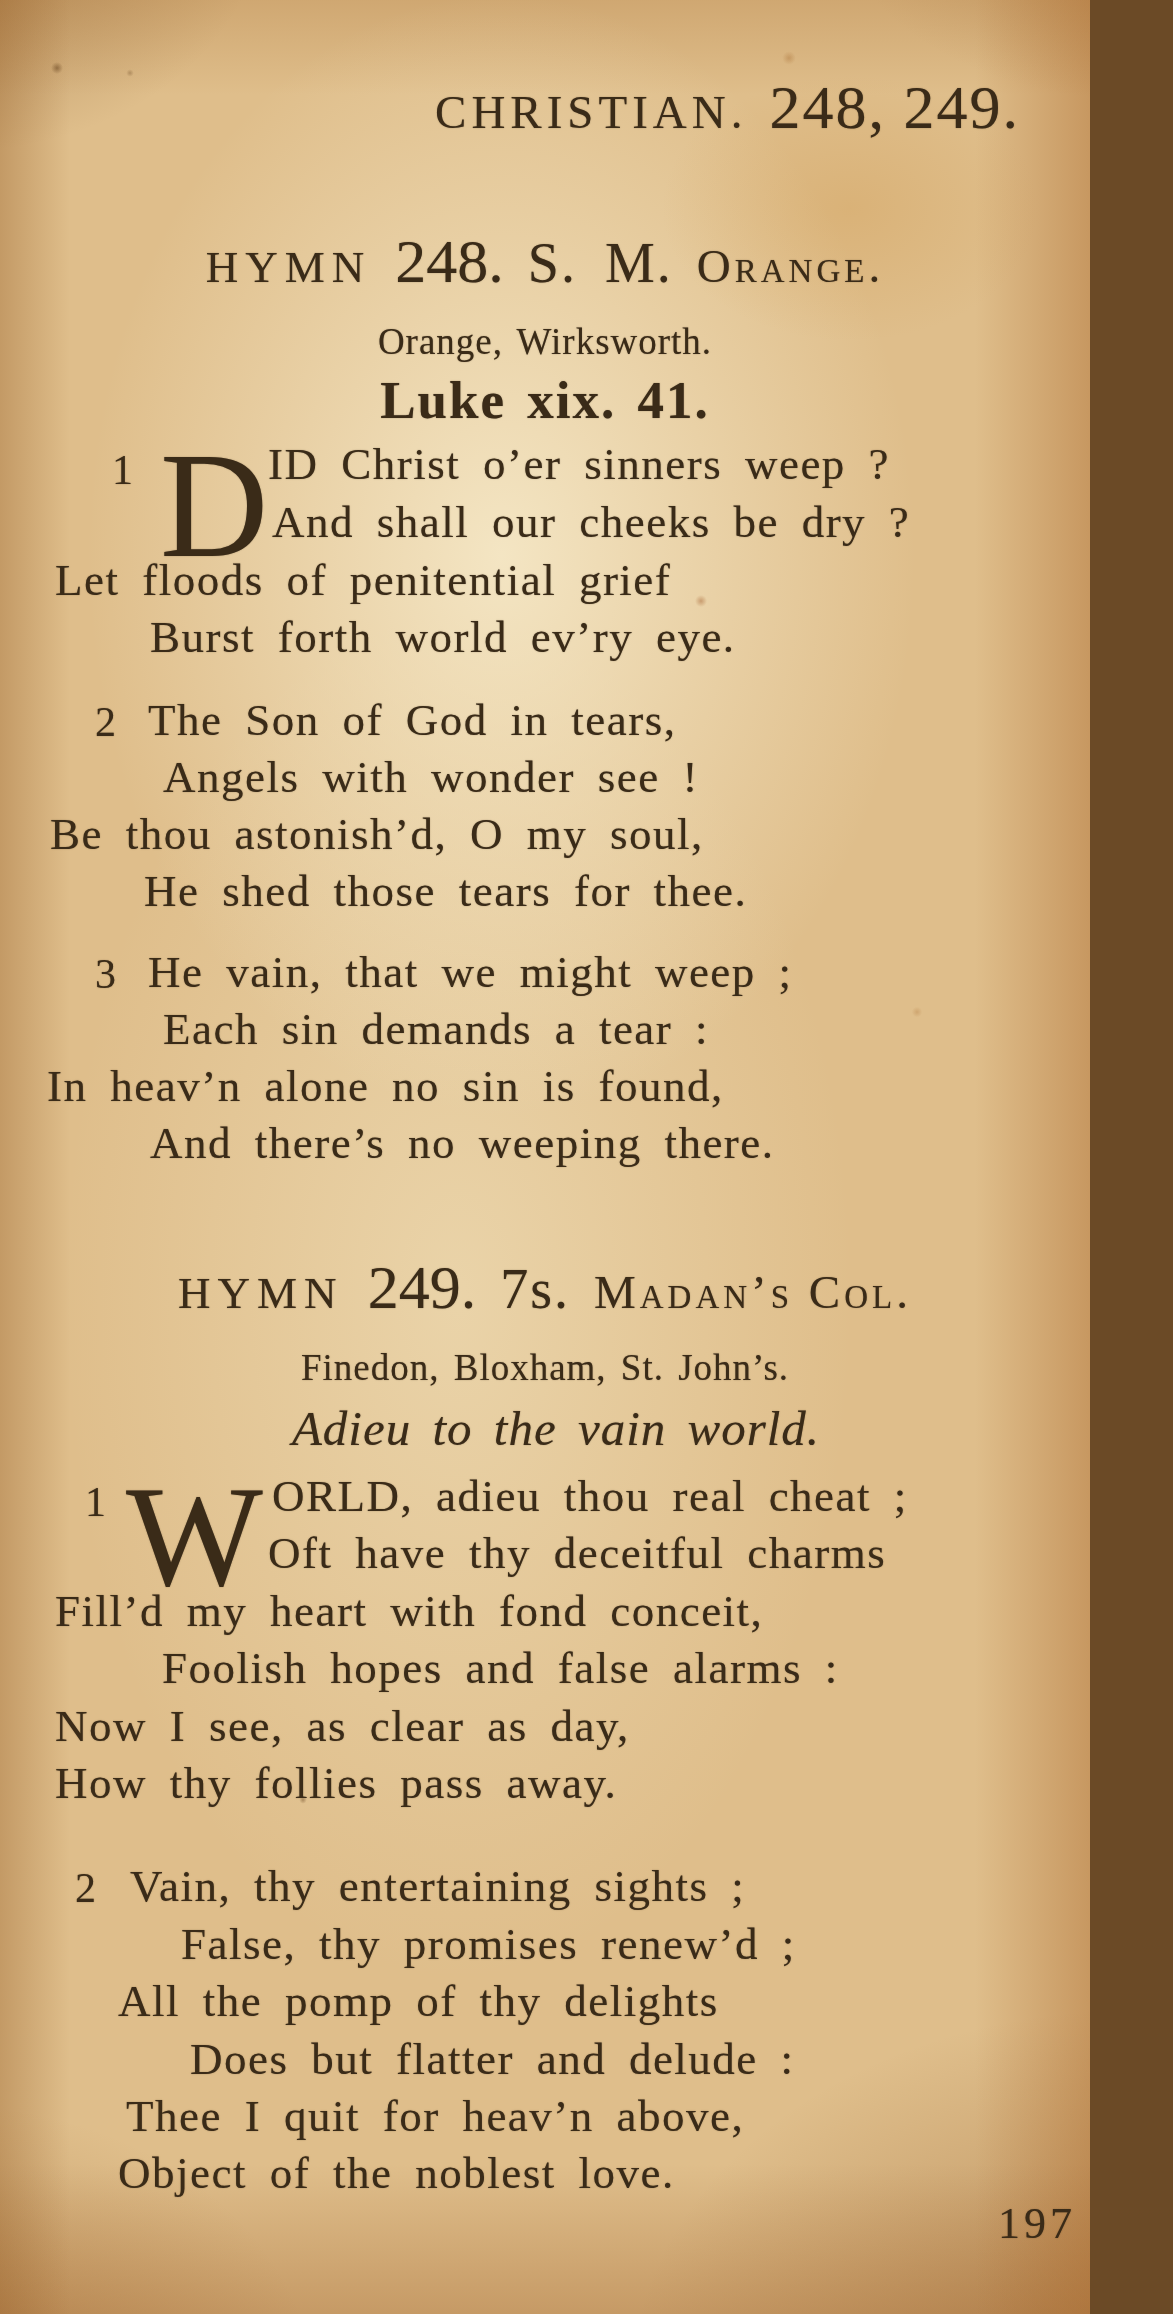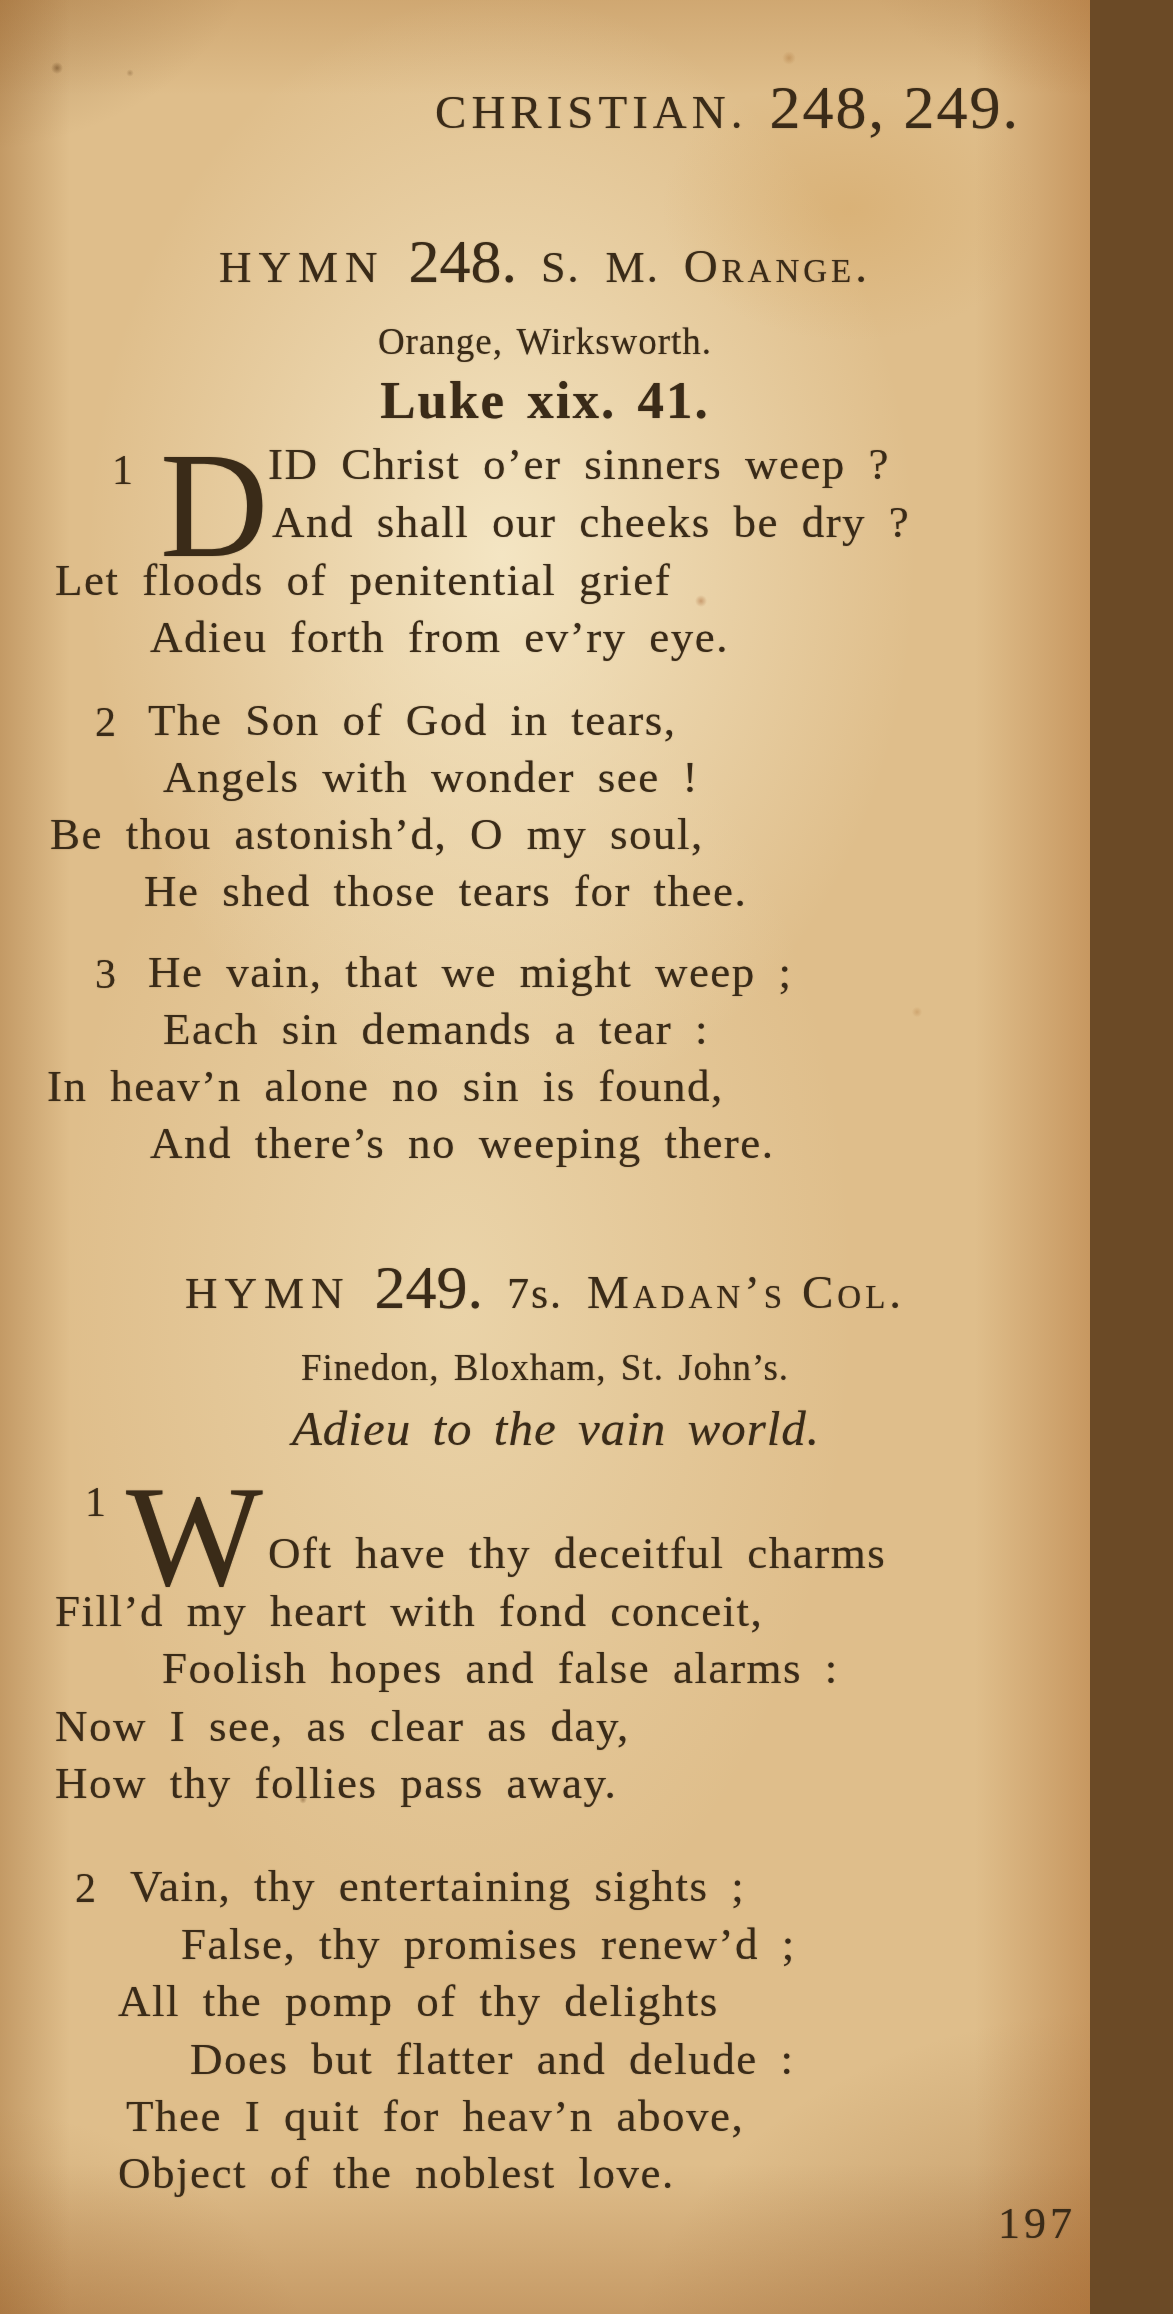--- a/index.html
+++ b/index.html
@@ -41,21 +41,21 @@
   .t{position:absolute;white-space:nowrap;text-shadow:0 0 1.2px rgba(56,40,22,.55);}
   .center{left:0;right:0;text-align:center;}
   
   .running-head{position:absolute;top:72px;right:70px;display:flex;align-items:baseline;gap:22px;}
   .rh-title{font-size:47px;letter-spacing:5px;}
   .rh-nums{font-size:62px;letter-spacing:2px;}
   
   .hymn-head{position:absolute;left:0;right:0;display:flex;justify-content:center;align-items:baseline;gap:24px;}
   .hh-label{font-size:45px;letter-spacing:7px;}
   .hh-number{font-size:62px;}
-  .hh-meter{font-size:44px;word-spacing:12px;letter-spacing:2px;}
+  .hh-meter{font-size:56px;word-spacing:12px;letter-spacing:2px;}
   .hh-attrib{font-size:47px;font-variant:small-caps;letter-spacing:4px;}
   .tunes-line{font-size:37px;letter-spacing:1px;word-spacing:4px;}
   .scripture-line{font-size:53px;font-weight:bold;letter-spacing:2px;word-spacing:6px;}
   .hymn-title-line{font-size:49px;font-style:italic;letter-spacing:1px;word-spacing:8px;padding-left:22px;}
   
   .verse{font-size:45px;letter-spacing:1.5px;word-spacing:10px;}
   .vnum{font-size:42px;}
   .dropcap{font-size:150px;line-height:1;letter-spacing:0;}
   .pagenum{font-size:44px;letter-spacing:4px;}
 </style>
@@ -76,21 +76,21 @@
     <span class="t hh-attrib" style="position:static">Orange.</span>
   </div>
   <div class="t center tunes-line" style="top:320px">Orange, Wirksworth.</div>
   <div class="t center scripture-line" style="top:370px">Luke xix. 41.</div>
 
   <div class="t vnum" style="left:112px;top:446px">1</div>
   <div class="t dropcap" style="left:160px;top:430px">D</div>
   <div class="t verse" style="left:268px;top:438px">ID Christ o’er sinners weep ?</div>
   <div class="t verse" style="left:272px;top:496px">And shall our cheeks be dry ?</div>
   <div class="t verse" style="left:55px;top:554px">Let floods of penitential grief</div>
-  <div class="t verse" style="left:150px;top:611px">Adieu forth from ev’ry eye.</div>
+  <div class="t verse" style="left:150px;top:611px">Burst forth world ev’ry eye.</div>
 
   <div class="t vnum" style="left:95px;top:698px">2</div>
   <div class="t verse" style="left:148px;top:694px">The Son of God in tears,</div>
   <div class="t verse" style="left:163px;top:751px">Angels with wonder see !</div>
   <div class="t verse" style="left:50px;top:808px">Be thou astonish’d, O my soul,</div>
   <div class="t verse" style="left:144px;top:865px">He shed those tears for thee.</div>
 
   <div class="t vnum" style="left:95px;top:950px">3</div>
   <div class="t verse" style="left:148px;top:946px">He vain, that we might weep ;</div>
   <div class="t verse" style="left:163px;top:1003px">Each sin demands a tear :</div>
@@ -101,20 +101,21 @@
     <span class="t hh-label" style="position:static">HYMN</span>
     <span class="t hh-number" style="position:static">249.</span>
     <span class="t hh-meter" style="position:static">7s.</span>
     <span class="t hh-attrib" style="position:static">Madan’s Col.</span>
   </div>
   <div class="t center tunes-line" style="top:1346px">Finedon, Bloxham, St. John’s.</div>
   <div class="t center hymn-title-line" style="top:1400px">Adieu to the vain world.</div>
 
   <div class="t vnum" style="left:85px;top:1478px">1</div>
   <div class="t dropcap" style="left:126px;top:1464px;font-size:145px">W</div>
+  <div class="t verse" style="left:272px;top:1470px">ORLD, adieu thou real cheat ;</div>
   <div class="t verse" style="left:268px;top:1527px">Oft have thy deceitful charms</div>
   <div class="t verse" style="left:55px;top:1585px">Fill’d my heart with fond conceit,</div>
   <div class="t verse" style="left:162px;top:1642px">Foolish hopes and false alarms :</div>
   <div class="t verse" style="left:55px;top:1700px">Now I see, as clear as day,</div>
   <div class="t verse" style="left:55px;top:1757px">How thy follies pass away.</div>
 
   <div class="t vnum" style="left:75px;top:1864px">2</div>
   <div class="t verse" style="left:130px;top:1860px">Vain, thy entertaining sights ;</div>
   <div class="t verse" style="left:181px;top:1918px">False, thy promises renew’d ;</div>
   <div class="t verse" style="left:118px;top:1975px">All the pomp of thy delights</div>

